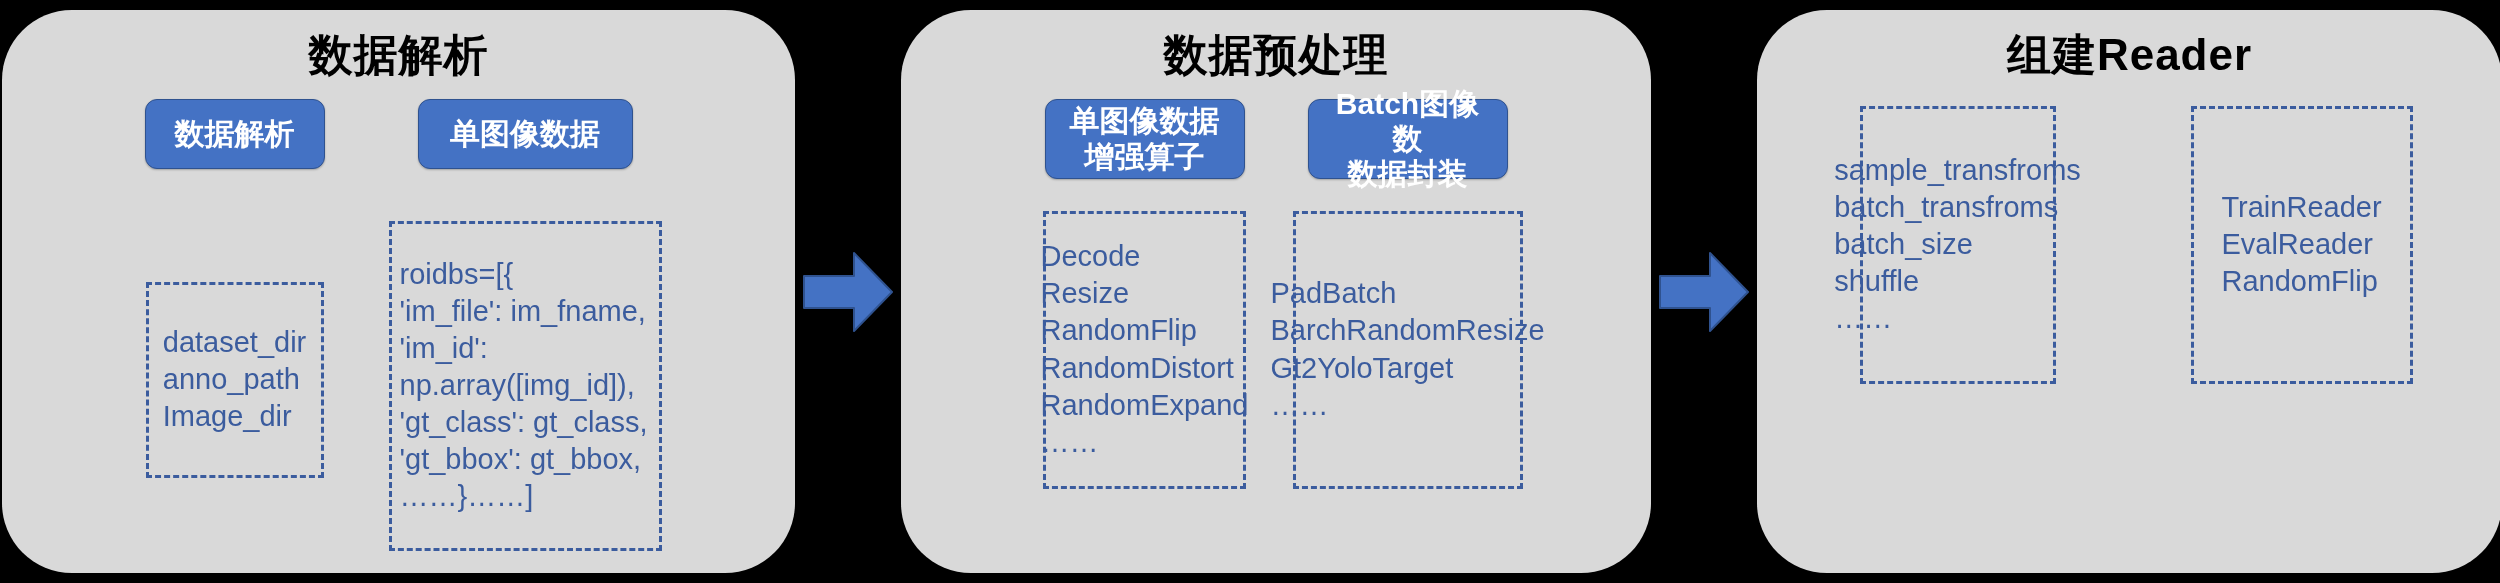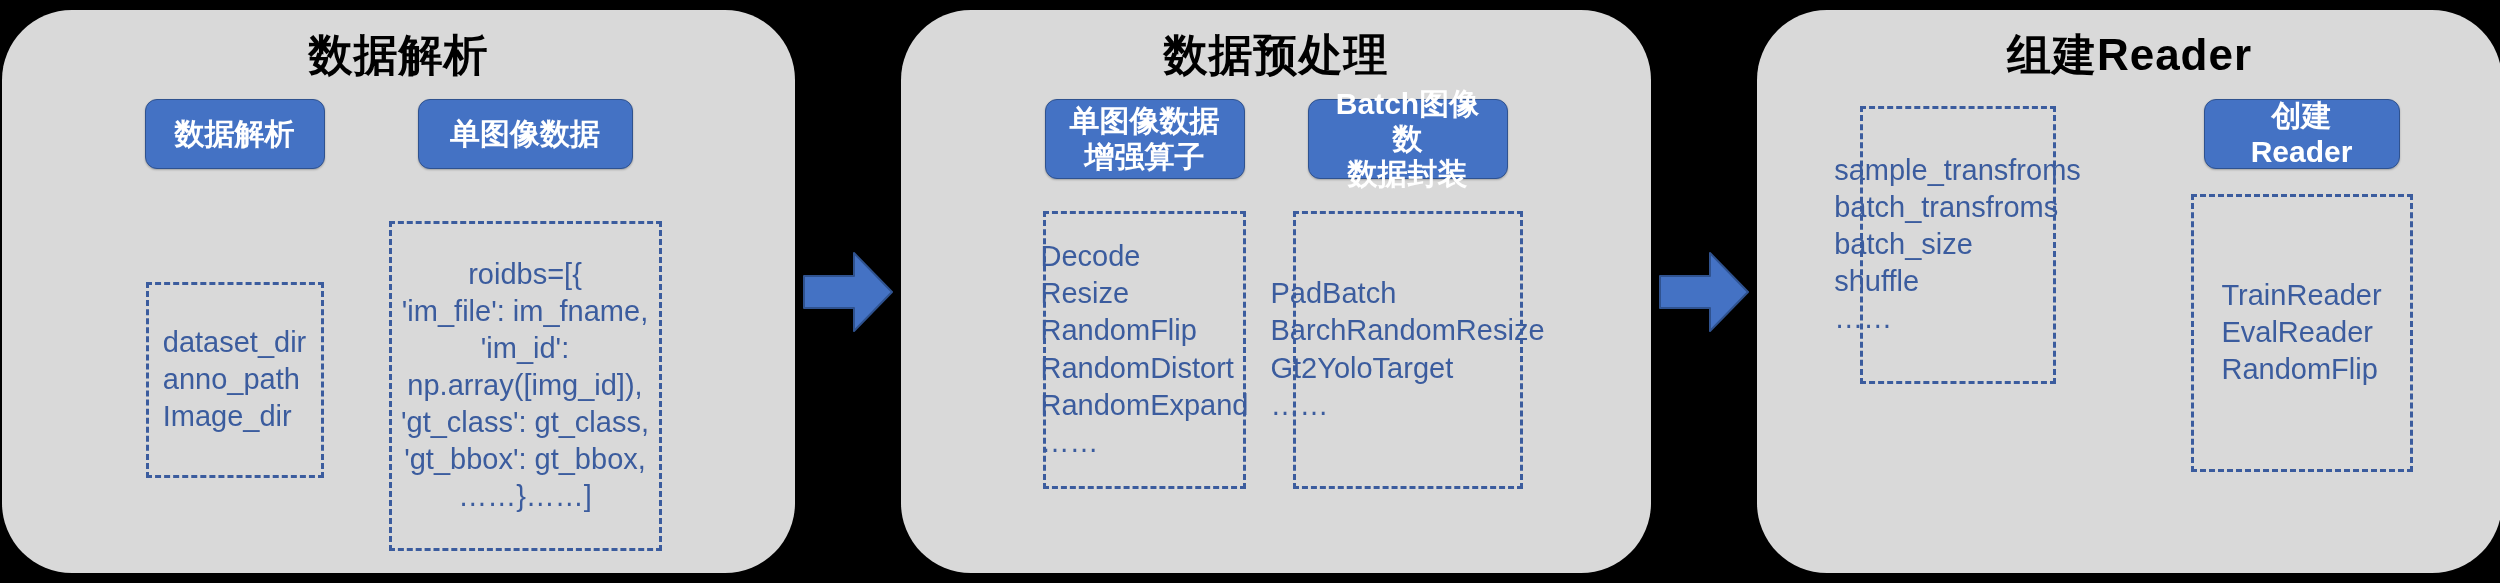--- a/index.html
+++ b/index.html
@@ -94,21 +94,21 @@
     line-height: 1.28;
     text-align: left;
     display: flex;
     flex-direction: column;
     align-items: center;
     justify-content: center;
     white-space: pre-line;
     padding: 6px 8px;
   }
   .dash-left {
-    text-align: center;
+    text-align: left;
   }
 
   
   .arrow-wrap {
     flex: 0 0 auto;
     width: 106px;
     display: flex;
     align-items: center;
     justify-content: center;
   }
@@ -216,21 +216,20 @@
 
       <div class="col p3-col-a">
         <div class="dashbox p3-box-a">sample_transfroms
 batch_transfroms
 batch_size
 shuffle
 ……</div>
       </div>
 
       <div class="col p3-col-b">
-        <div class="btn btn-1line p3-btn p3-btn-b">创建Reader</div>
         <div class="dashbox p3-box-b">TrainReader
 EvalReader
 RandomFlip</div>
       </div>
 
     </div>
   </div>
 
 </div>
 

